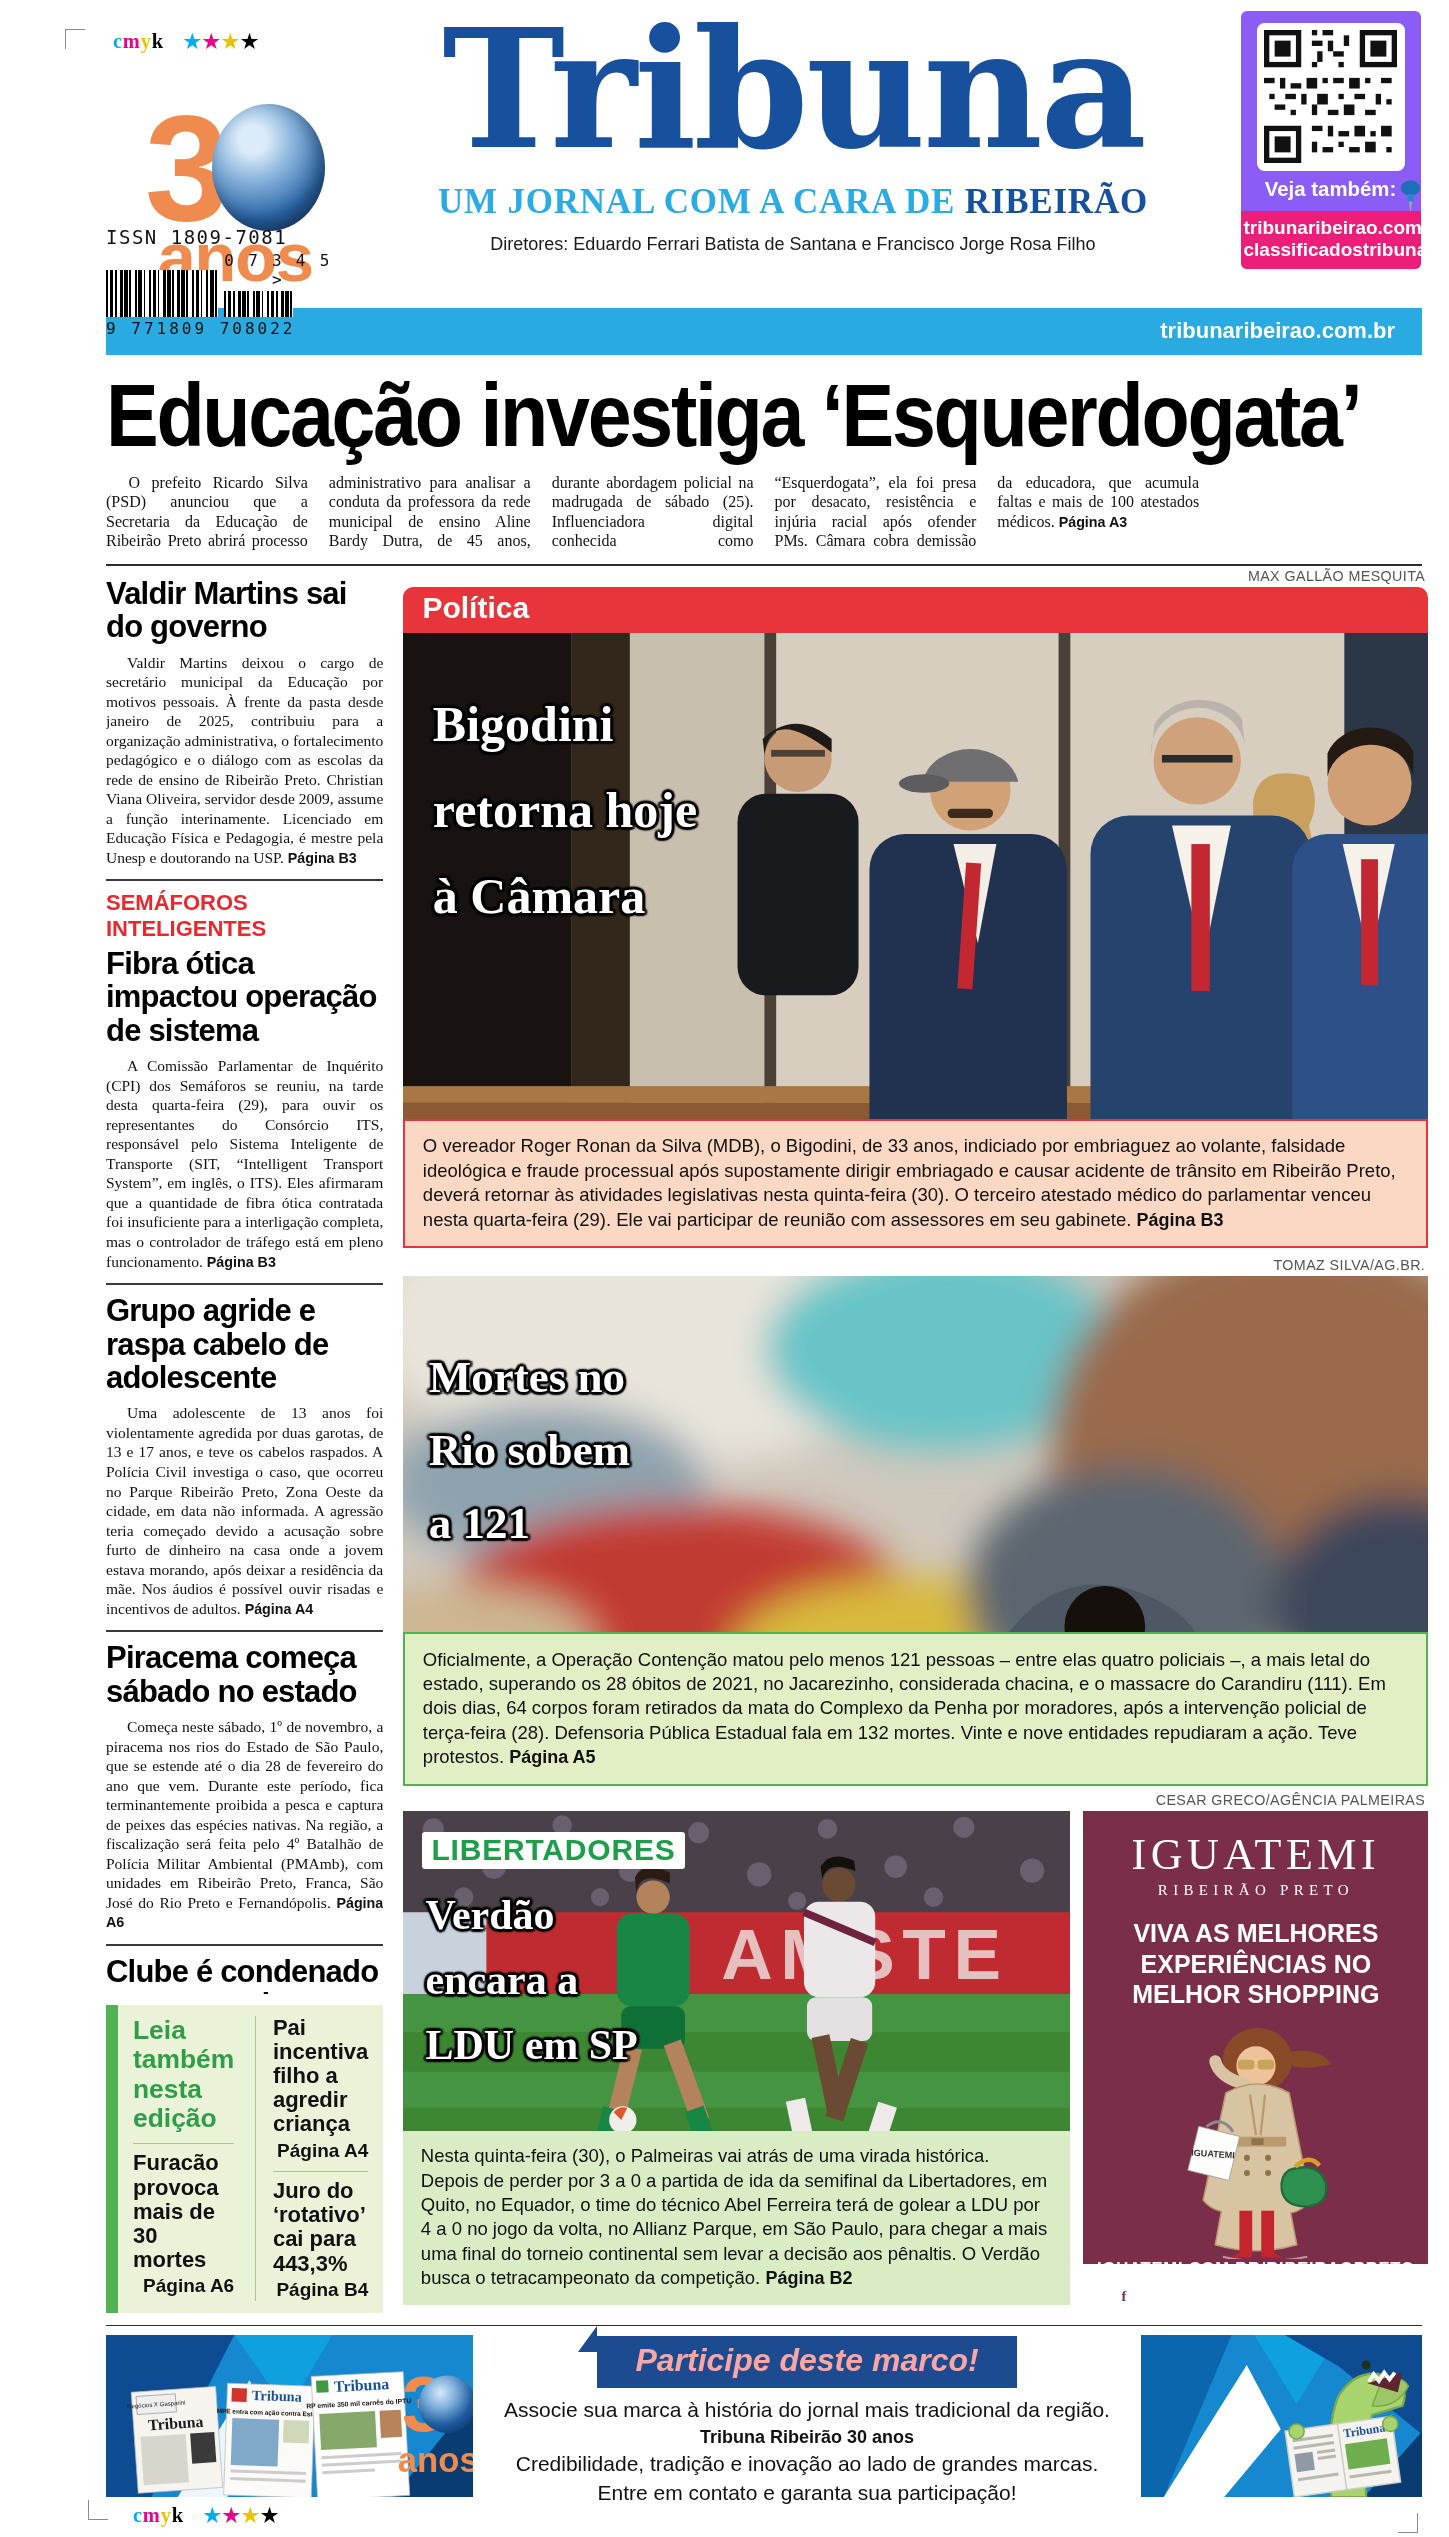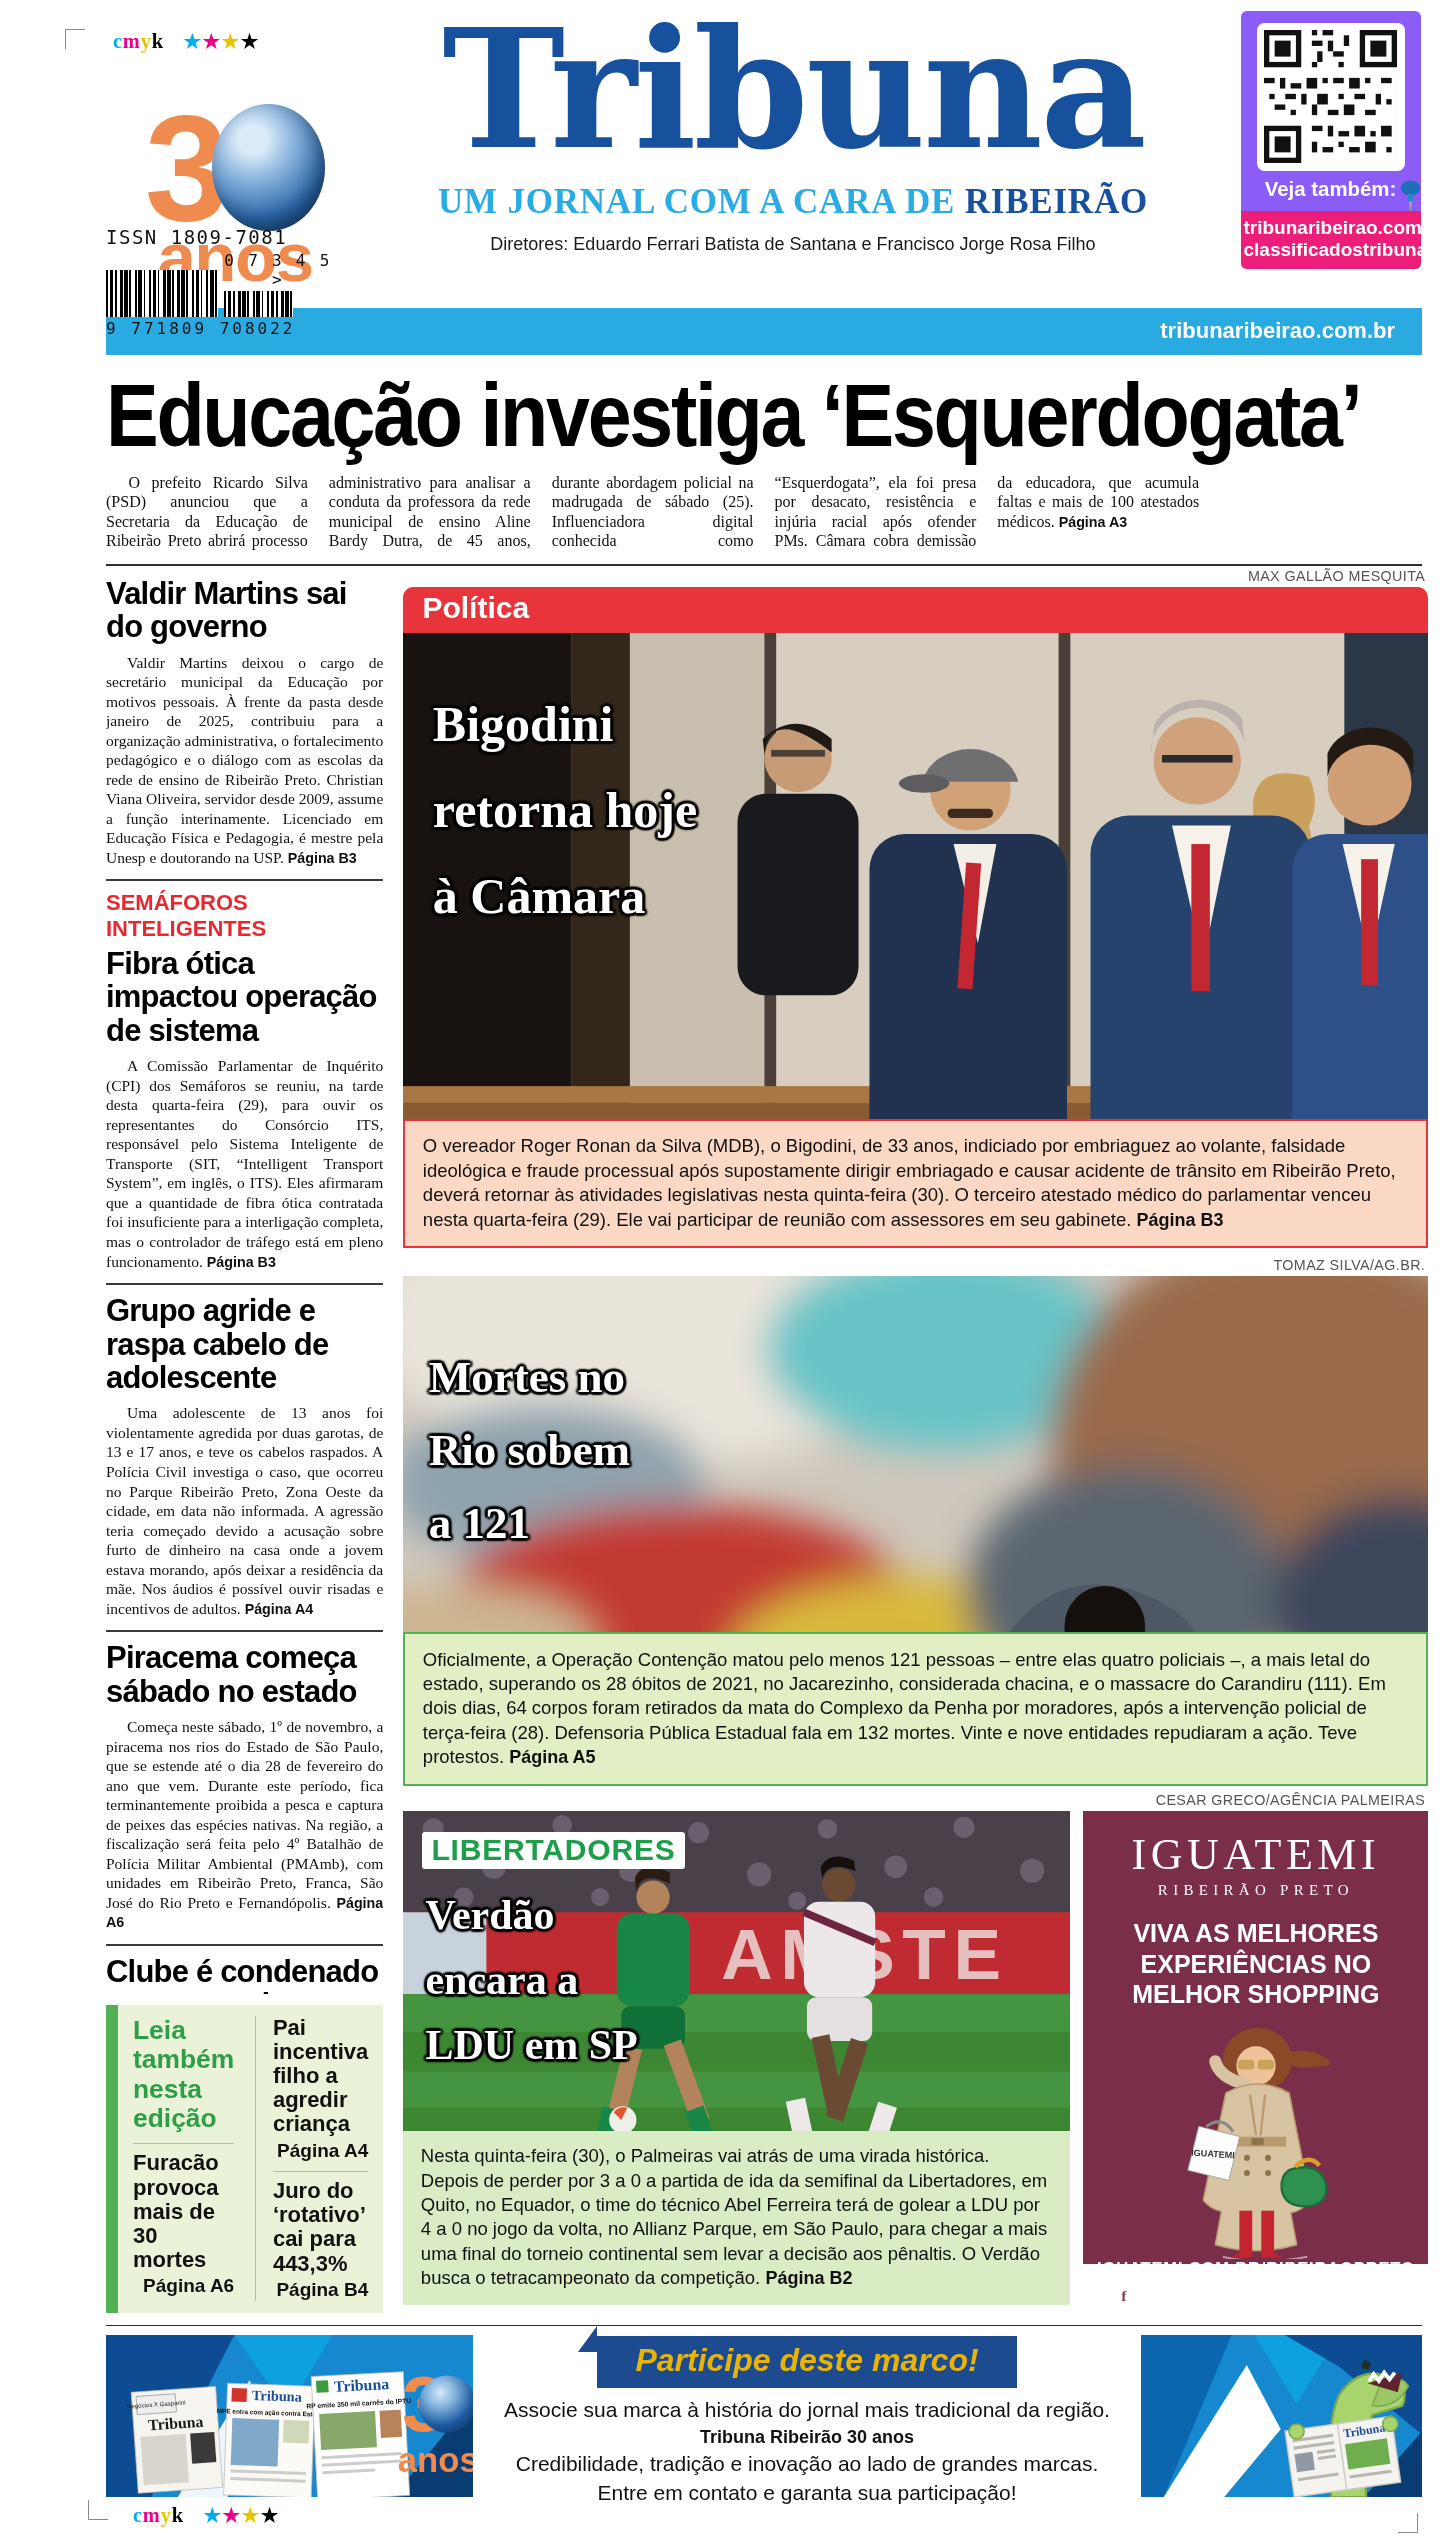--- a/index.html
+++ b/index.html
@@ -122,21 +122,21 @@
   .soc-ic { display:inline-flex; width:21px; height:21px; border-radius:50%; background:#fff; color:#7b2e4a;
             align-items:center; justify-content:center; font-weight:bold; font-size:14.3px; font-family:"Liberation Serif",serif; }
   .soc-ic.ig { background:transparent; border:2.3px solid #fff; color:#fff; width:18px; height:18px; font-size:9.8px; }
 
   
   .footrule { border-top:1.5px solid #2e2e2e; margin:12px 0 9px; }
   .footer { display:flex; gap:16.6px; height:162px; }
   .fbanner { width:367px; } .fdino { width:281px; }
   .fbanner svg, .fdino svg { width:100%; height:100%; display:block; }
   .fpromo { flex:1; text-align:center; }
-  .ribbon { position:relative; display:inline-block; background:#1c4c8f; color:#eab308; font-style:italic; font-weight:bold;
+  .ribbon { position:relative; display:inline-block; background:#1c4c8f; color:#fca5a5; font-style:italic; font-weight:bold;
             font-size:32px; padding:6px 38px 9px; margin-top:1.5px; }
   .ribbon:before { content:""; position:absolute; left:-19.6px; top:-10.6px; border-style:solid; border-width:0 0 26px 19.6px;
             border-color:transparent transparent #1c4c8f transparent; }
   .fpromo .l { font-size:21px; line-height:1.38; }
   .fpromo .l.bold { font-weight:bold; font-size:18px; }
   .fpromo .lines { margin-top:7.5px; }
 </style>
 </head>
 <body>
 

